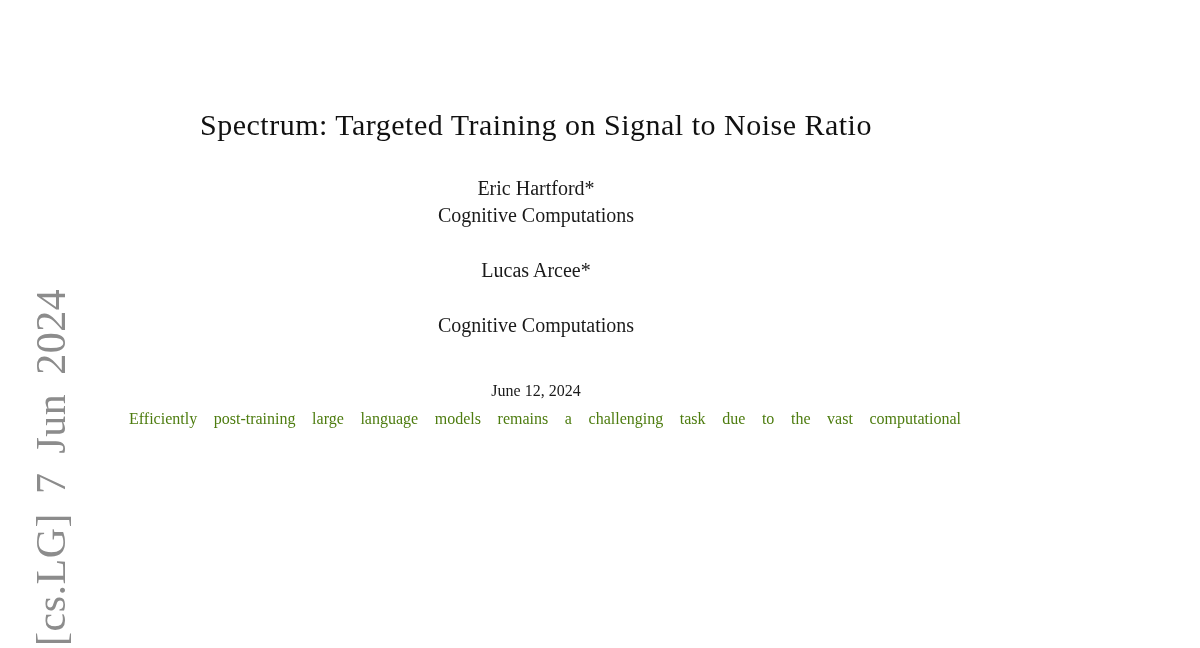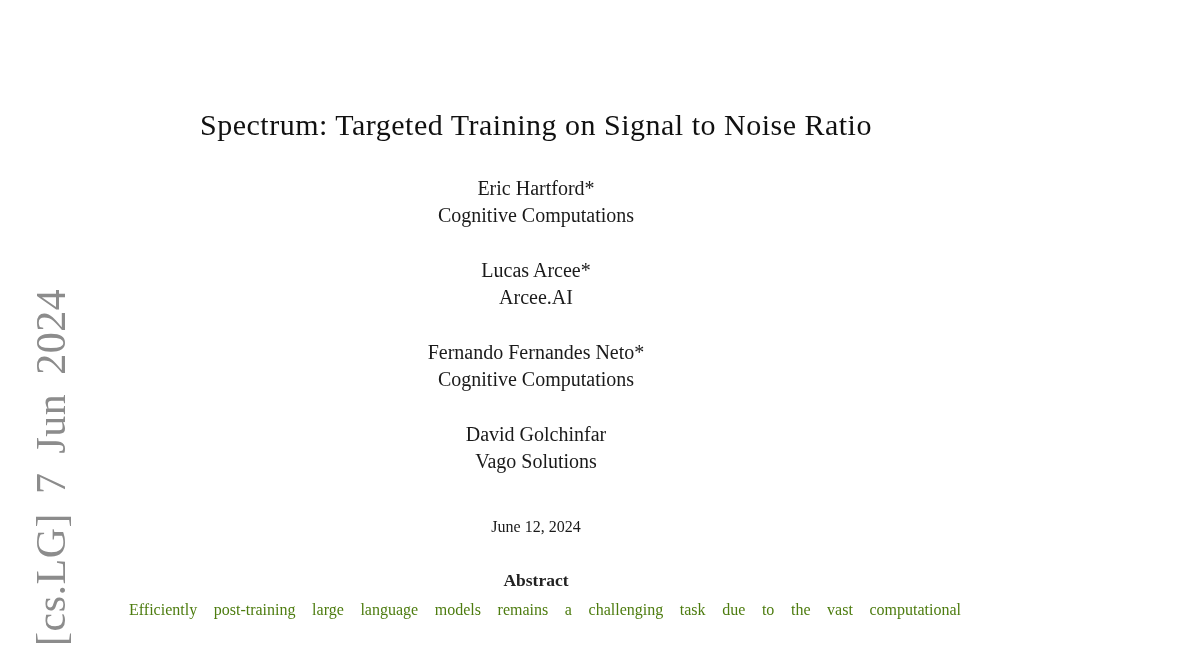--- a/index.html
+++ b/index.html
@@ -86,38 +86,31 @@
 
   <div class="authors">
 
     <div class="author-block">
       <span class="author-name">Eric Hartford*</span>
       <span class="author-affiliation">Cognitive Computations</span>
     </div>
 
     <div class="author-block">
       <span class="author-name">Lucas Arcee*</span>
-      <span class="author-affiliation">Arcee.AI</span>
     </div>
 
     <div class="author-block">
-      <span class="author-name">Fernando Fernandes Neto*</span>
       <span class="author-affiliation">Cognitive Computations</span>
     </div>
 
-    <div class="author-block">
-      <span class="author-name">David Golchinfar</span>
-      <span class="author-affiliation">Vago Solutions</span>
-    </div>
 
   </div>
 
   <div class="paper-date">June 12, 2024</div>
 
-  <div class="abstract-heading">Abstract</div>
 
   <div class="abstract-body">
     <div class="abstract-line first">Efficiently post-training large language models remains a challenging task due to the vast computational</div>
   </div>
 
   <div class="arxiv-watermark" style="color: rgb(140, 140, 140);">[cs.LG] 7 Jun 2024</div>
 
 </div>
 
 </body></html>

